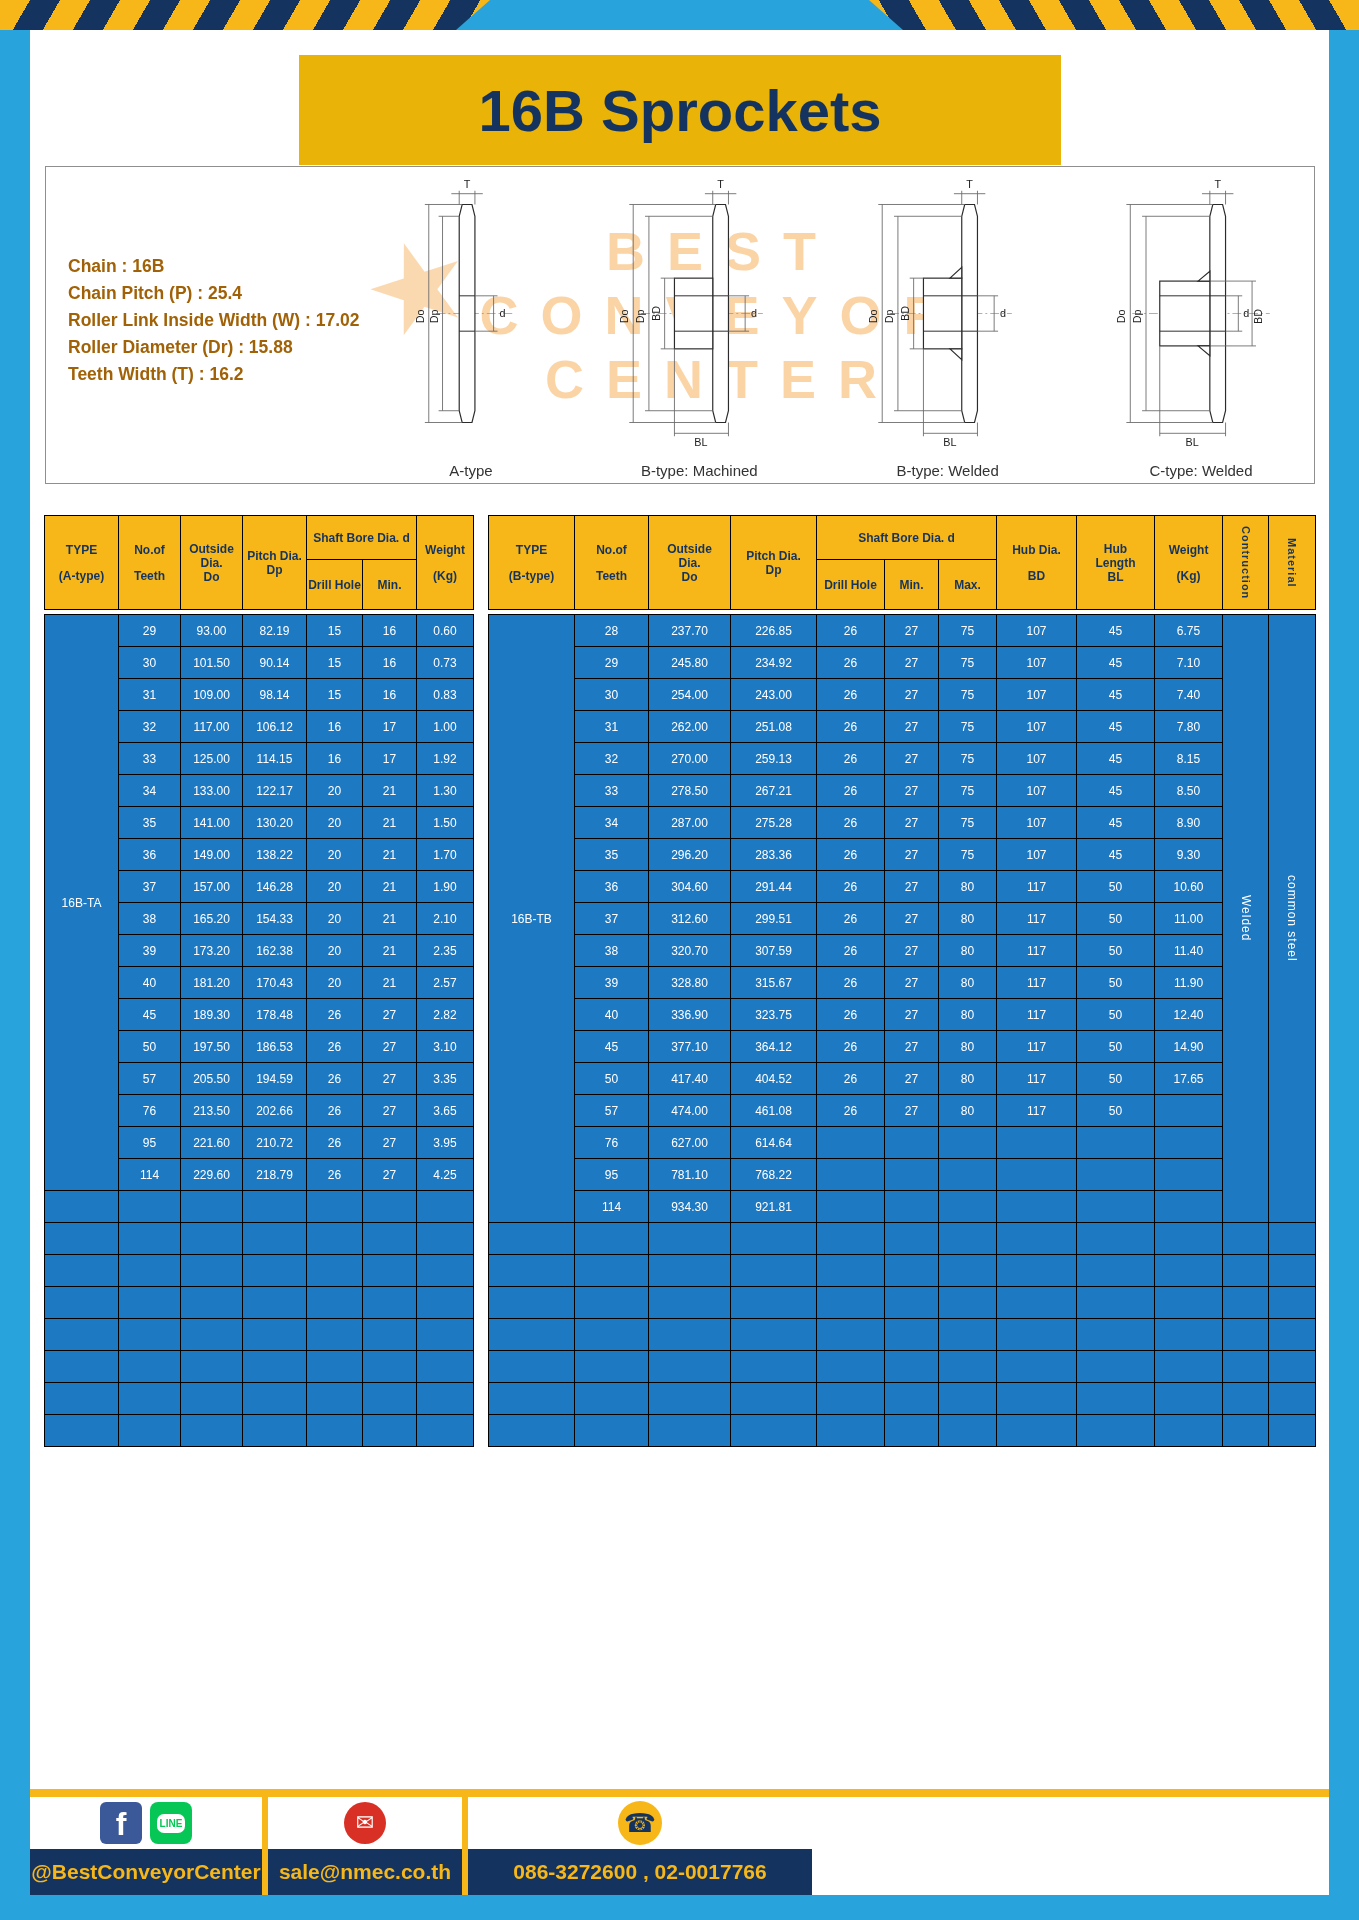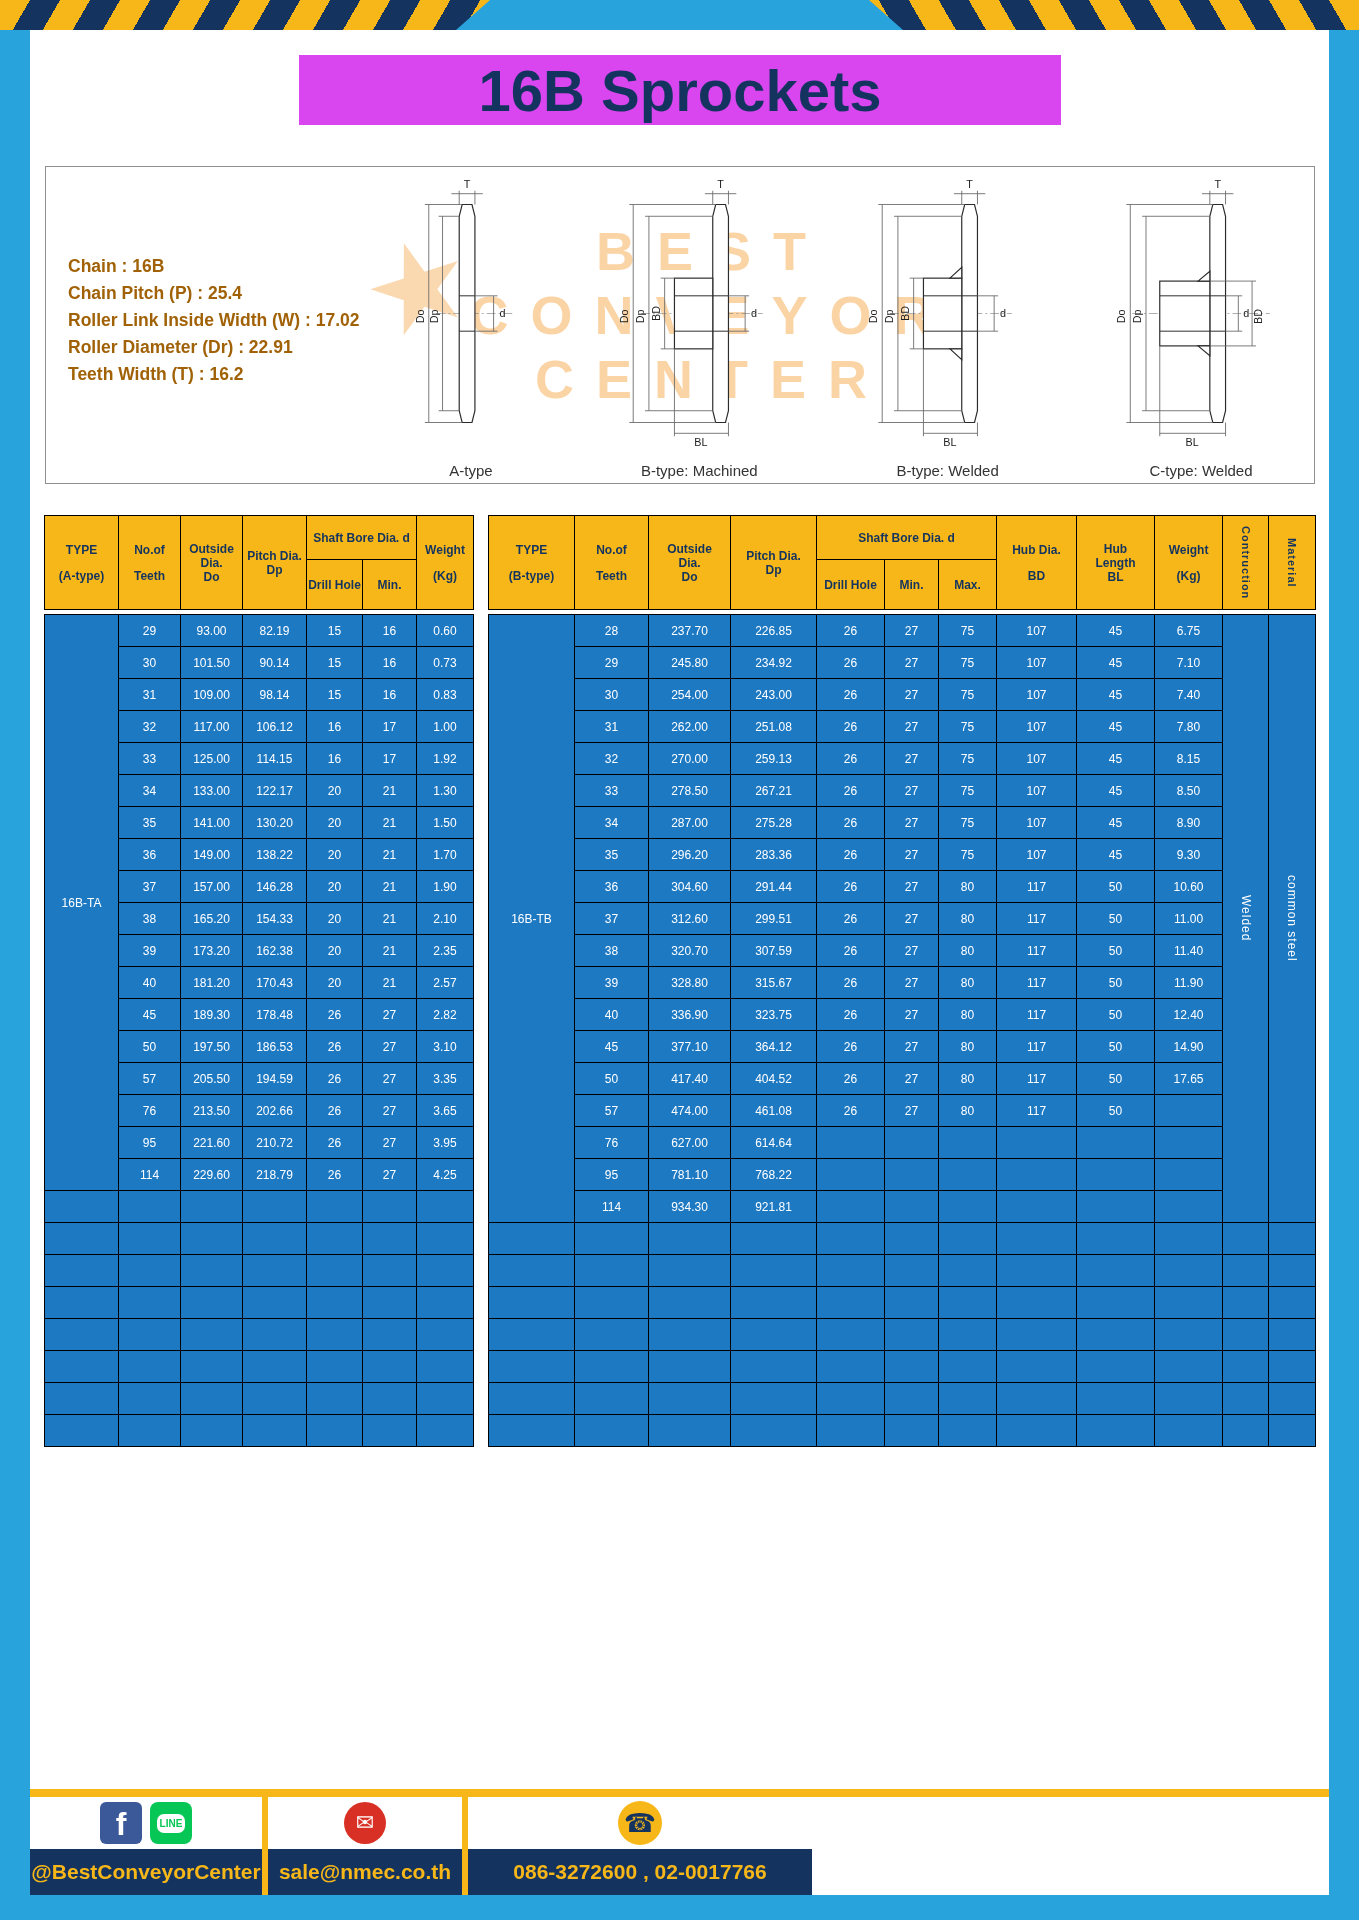--- a/index.html
+++ b/index.html
@@ -10,30 +10,30 @@
 
   
   .stripe { position:absolute; top:0; height:30px; z-index:5; }
   .stripe.left { left:0; width:490px;
     background:repeating-linear-gradient(120deg,#f7b718 0 26px,#14345f 26px 52px);
     clip-path:polygon(0 0,100% 0,calc(100% - 34px) 100%,0 100%); }
   .stripe.right { right:0; width:490px;
     background:repeating-linear-gradient(-120deg,#f7b718 0 26px,#14345f 26px 52px);
     clip-path:polygon(0 0,100% 0,100% 100%,34px 100%); }
 
-  .title-banner { position:absolute; left:299px; top:55px; width:762px; height:70px;
-    background:#d946ef; display:flex; align-items:center; justify-content:center;
+  .title-banner { position:absolute; left:299px; top:55px; width:762px; height:110px;
+    background:#eab308; display:flex; align-items:center; justify-content:center;
     font-size:58px; font-weight:700; color:#14345f; z-index:2; }
 
   
   .diagram { position:absolute; left:45px; top:166px; width:1270px; height:318px;
     background:#fff; border:1px solid #8f8f8f; }
   .specs { position:absolute; left:22px; top:86px; color:#a16207; font-weight:700;
     font-size:17.5px; line-height:27px; z-index:2; }
-  .watermark { position:absolute; left:366px; top:52px; width:600px; text-align:center;
+  .watermark { position:absolute; left:376px; top:52px; width:600px; text-align:center;
     color:#f7a13c; opacity:.45; font-weight:700; z-index:0; }
   .watermark .wline { font-size:54px; letter-spacing:22px; line-height:64px; }
   .wstar { position:absolute; left:318px; top:50px; font-size:120px; color:#f7a13c;
     opacity:.4; transform:rotate(-18deg); z-index:0; }
   .figures { position:absolute; left:350px; top:10px; width:905px; height:302px;
     display:flex; justify-content:space-between; z-index:1; }
   .figure { display:flex; flex-direction:column; align-items:center; }
   .figure .caption { font-size:15px; color:#333; margin-top:12px; }
   .figsvg .part { fill:#fff; stroke:#2b2b2b; stroke-width:1.2; }
   .figsvg .dl { stroke:#6a6a6a; stroke-width:.9; }
@@ -91,21 +91,21 @@
     <div class="watermark">
       <div class="wline">BEST</div>
       <div class="wline">CONVEYOR</div>
       <div class="wline">CENTER</div>
     </div>
 
     <div class="specs">
       <div>Chain  :  16B</div>
       <div>Chain Pitch (P)  :  25.4</div>
       <div>Roller Link Inside Width (W)  :  17.02</div>
-      <div>Roller Diameter (Dr)  :  22.91</div>
+      <div>Roller Diameter (Dr)  :  15.88</div>
       <div>Teeth Width (T)  :  16.2</div>
     </div>
 
     <div class="figures">
 
       <div class="figure">
         <svg class="figsvg" width="150" height="278" viewBox="0 0 150 278">
           <line class="cl" x1="40" y1="139" x2="118" y2="139"></line>
           <polygon class="part" points="66,28 76,28 79,40 79,238 76,250 66,250 63,238 63,40"></polygon>
           <line class="pl" x1="63" y1="121" x2="79" y2="121"></line>

